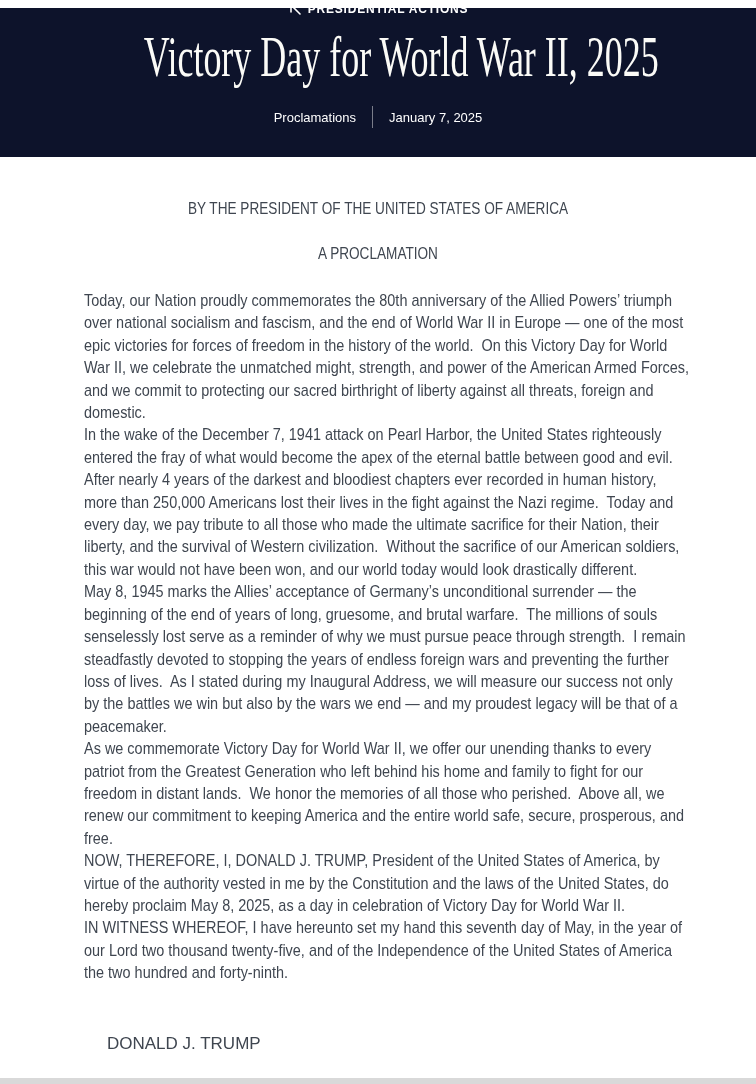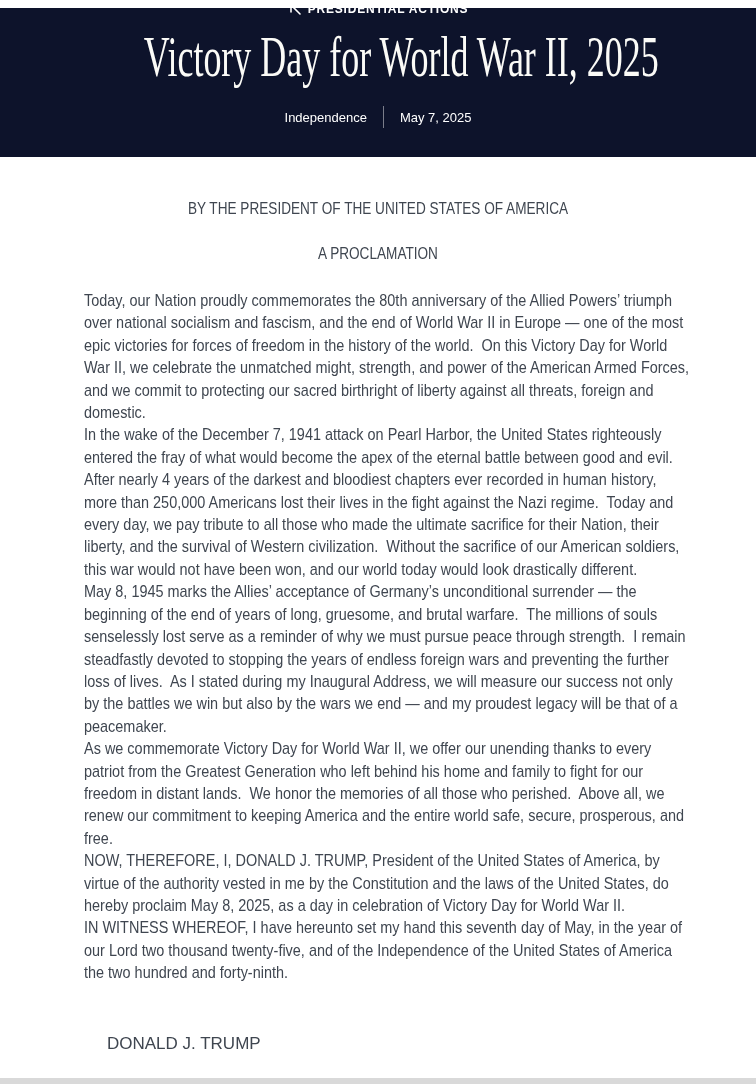--- a/index.html
+++ b/index.html
@@ -95,23 +95,23 @@
       <svg width="14" height="14" viewBox="0 0 14 14" fill="none">
         <path d="M12 12 L3 3 M3 10 L3 3 L10 3" stroke="#ffffff" stroke-width="1.6" stroke-linecap="round" stroke-linejoin="round"></path>
       </svg>
     </span>
     <span>PRESIDENTIAL ACTIONS</span>
   </a>
 
   <h1 class="hero-title">Victory Day for World War II, 2025</h1>
 
   <div class="hero-meta">
-    <a href="#">Independence</a>
+    <a href="#">Proclamations</a>
     <span class="meta-divider"></span>
-    <span>May 7, 2025</span>
+    <span>January 7, 2025</span>
   </div>
 </div>
 
 <div class="article">
   <h2 class="center-heading">BY THE PRESIDENT OF THE UNITED STATES OF AMERICA</h2>
   <h3 class="center-heading">A PROCLAMATION</h3>
 
   <div class="para-col">
       <p>Today, our Nation proudly commemorates the 80th anniversary of the Allied Powers’ triumph over national socialism and fascism, and the end of World War II in Europe — one of the most epic victories for forces of freedom in the history of the world.  On this Victory Day for World War II, we celebrate the unmatched might, strength, and power of the American Armed Forces, and we commit to protecting our sacred birthright of liberty against all threats, foreign and domestic.</p>
       <p>In the wake of the December 7, 1941 attack on Pearl Harbor, the United States righteously entered the fray of what would become the apex of the eternal battle between good and evil.  After nearly 4 years of the darkest and bloodiest chapters ever recorded in human history, more than 250,000 Americans lost their lives in the fight against the Nazi regime.  Today and every day, we pay tribute to all those who made the ultimate sacrifice for their Nation, their liberty, and the survival of Western civilization.  Without the sacrifice of our American soldiers, this war would not have been won, and our world today would look drastically different.</p>

